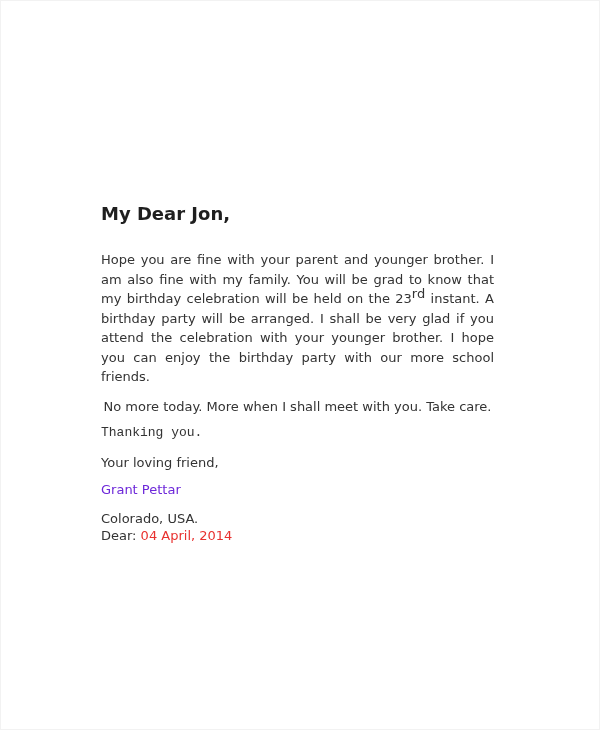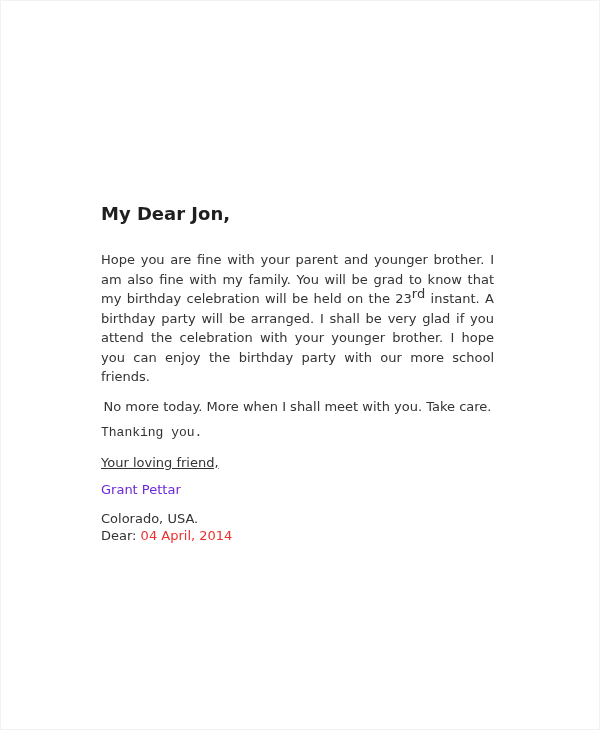--- a/index.html
+++ b/index.html
@@ -47,21 +47,20 @@
     text-align: center;
   }
   .thanks-line {
     line-height: 19.5px;
     margin-bottom: 10px;
     font-family: Liberation Mono, monospace;
   }
   .signoff {
     line-height: 19.5px;
     margin-bottom: 9px;
-    text-decoration: underline;
   }
   .sig-name {
     font-weight: normal;
     color: #6d28d9;
     line-height: 17px;
   }
   .sig-location {
     line-height: 17px;
     margin-top: 12px;
   }

